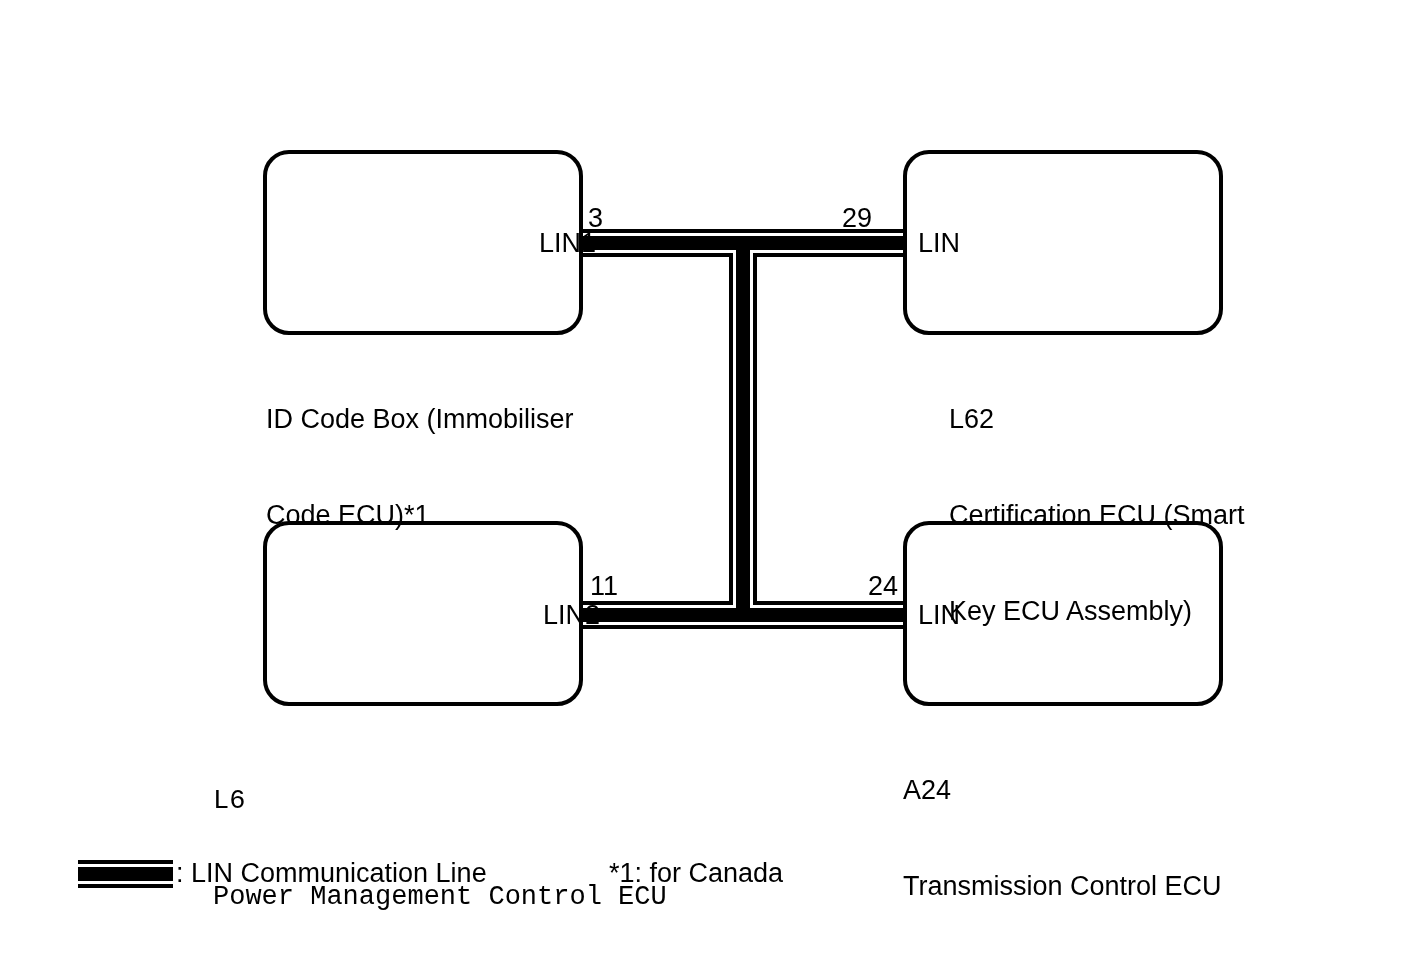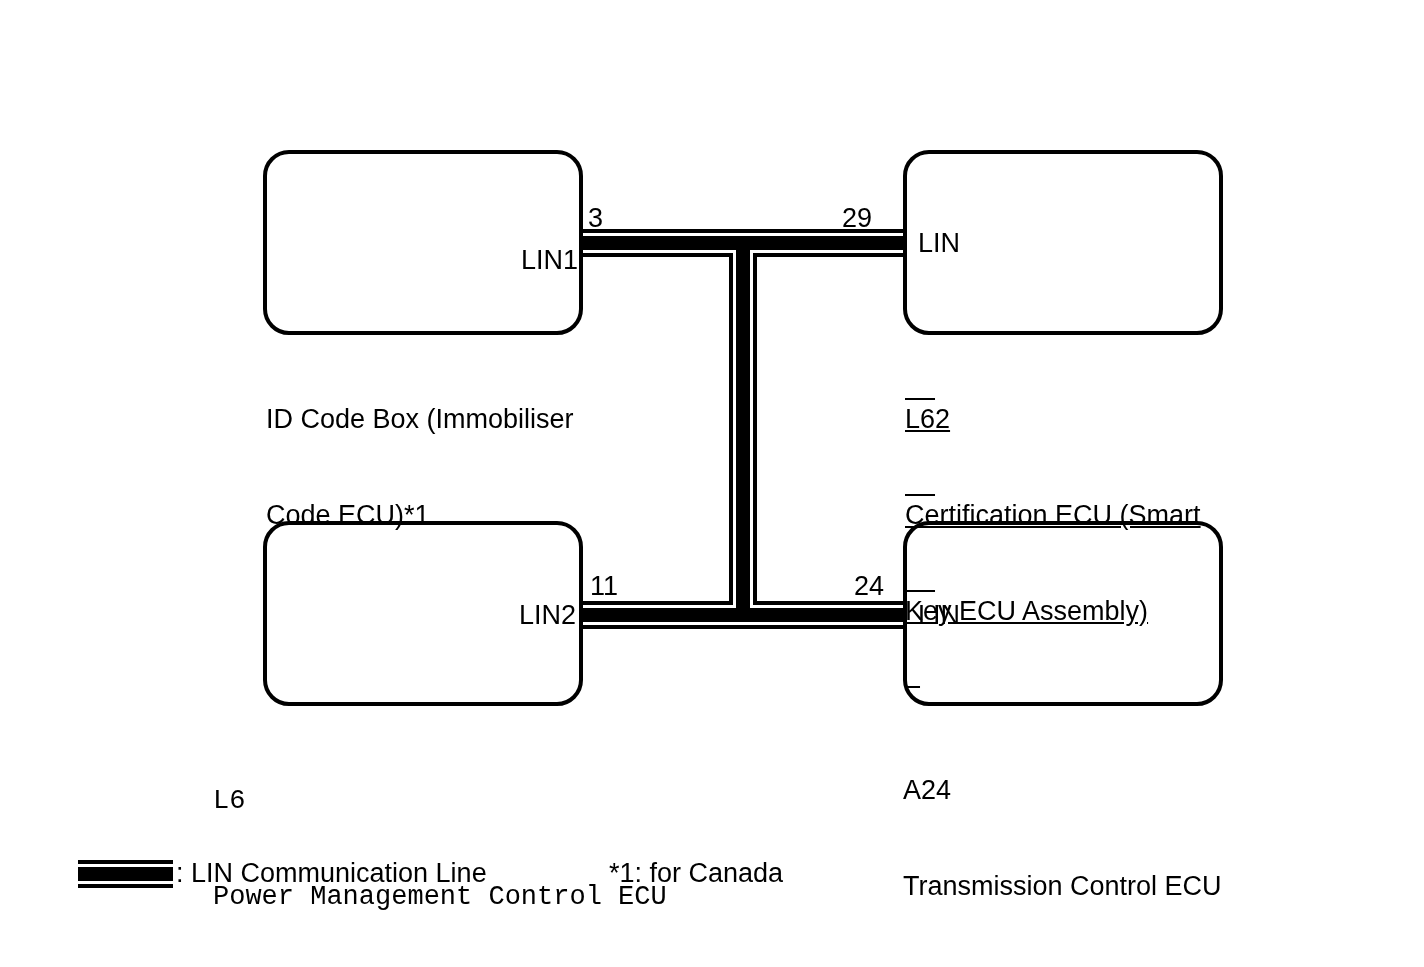--- a/index.html
+++ b/index.html
@@ -25,32 +25,32 @@
     position: absolute;
     font-size: 27px;
     line-height: 32px;
     white-space: pre;
     color: #000000;
   }
   .right {
     text-align: right;
   }
   
-  .port-tl { left: 442px; top: 227px; width: 136px; margin-top: 17px; }
+  .port-tl { left: 460px; top: 227px; width: 136px; }
   .port-tr { left: 918px; top: 227px; }
-  .port-bl { left: 440px; top: 599px; width: 136px; }
+  .port-bl { left: 464px; top: 599px; width: 136px; }
   .port-br { left: 918px; top: 599px; }
   
   .pin-tl { left: 588px; top: 202px; }
   .pin-tr { left: 814px; top: 202px; width: 58px; }
   .pin-bl { left: 590px; top: 570px; }
-  .pin-br { left: 840px; top: 570px; width: 58px; text-align: center; }
+  .pin-br { left: 840px; top: 570px; width: 58px; }
   
   .cap-tl { left: 266px; top: 339px; }
-  .cap-tr { left: 905px; top: 339px; text-decoration: underline; }
+  .cap-tr { left: 949px; top: 339px; }
   .cap-bl { left: 213px; top: 721px; font-family: Liberation Mono, monospace; }
   .cap-br { left: 903px; top: 710px; }
   
   .legend-label { left: 176px; top: 857px; }
   .legend-note  { left: 573px; top: 857px; margin-left: 36px; }
 </style>
 </head>
 <body>
 
 <div class="canvas">

